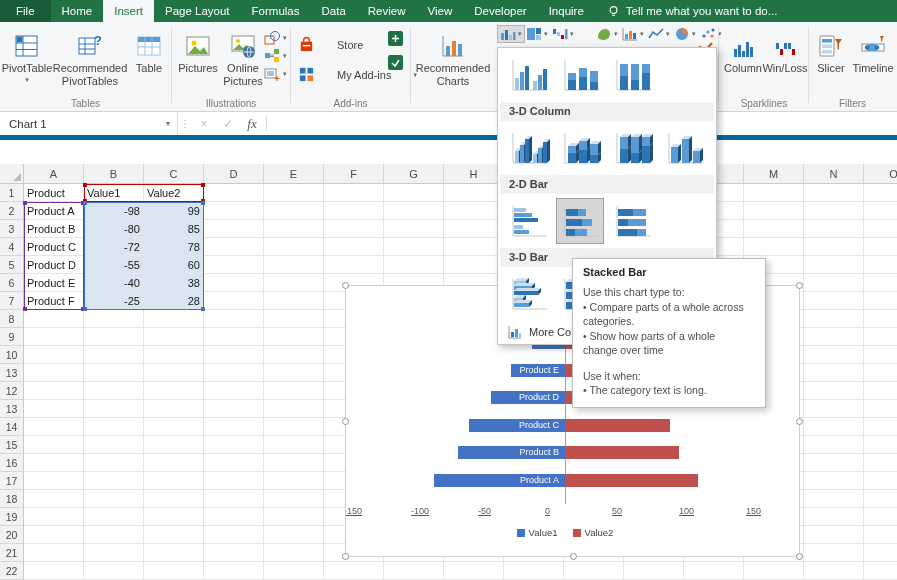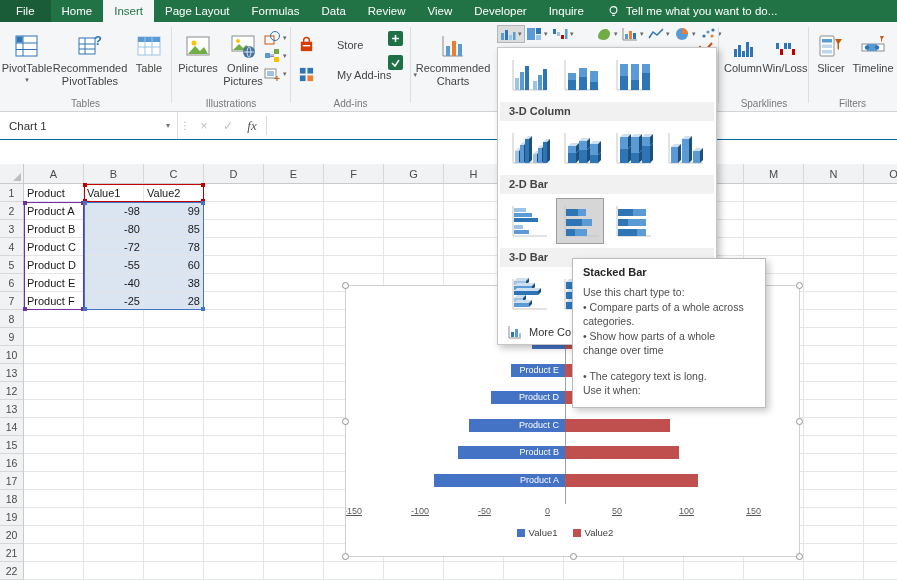--- a/index.html
+++ b/index.html
@@ -18,21 +18,21 @@
   .bigbtn .bicon{height:32px;display:flex;align-items:flex-end;justify-content:center;margin-top:3px;}
   .bigbtn .blabel{line-height:12.5px;margin-top:3px;}
   .bigbtn .bcaret{font-size:7px;color:#666;line-height:8px;margin-top:1px;}
   .srow{position:absolute;display:flex;align-items:center;gap:22px;font-size:11px;color:#444;}
   .smallcol{position:absolute;display:flex;align-items:center;gap:3px;}
   .caret7{font-size:7px;color:#666;}
   .chartbtn{position:absolute;display:flex;align-items:center;gap:2px;padding:1px 2px;}
   .chartbtn.pressed{background:#dcdcdc;outline:1px solid #b5b5b5;}
   .badge{position:absolute;}
   
-  .frow{position:absolute;left:0;top:112px;width:100%;height:28px;background:#fff;display:flex;align-items:stretch;border-bottom:1px solid #0369a1;font-size:11.5px;color:#333;box-sizing:border-box;}
+  .frow{position:absolute;left:0;top:112px;width:100%;height:28px;background:#fff;display:flex;align-items:stretch;border-bottom:5px solid #0369a1;font-size:11.5px;color:#333;box-sizing:border-box;}
   .namebox{width:150px;display:flex;align-items:center;padding-left:9px;}
   .nb-caret{width:18px;display:flex;align-items:center;justify-content:center;color:#777;font-size:8px;border-right:1px solid #dcdcdc;}
   .splitter{width:14px;display:flex;align-items:center;justify-content:center;color:#b0b0b0;font-size:10px;}
   .fbtn{width:24px;display:flex;align-items:center;justify-content:center;font-size:12px;}
   .fbtn.dim{color:#c0c0c0;}
   .fbtn.fx{color:#555;font-style:italic;font-family:"Liberation Serif",serif;font-size:13px;}
   .fdiv{width:1px;background:#dcdcdc;margin:4px 2px;}
   .finput{flex:1;}
   .blankband{position:absolute;left:0;top:140px;width:100%;height:24px;background:#fff;}
   
@@ -1108,17 +1108,17 @@
   </div>
 
   <div class="tooltip">
     <div class="tt-title">Stacked Bar</div>
     <div class="tt-line">Use this chart type to:</div>
     <div class="tt-line">• Compare parts of a whole across</div>
     <div class="tt-line">categories.</div>
     <div class="tt-line">• Show how parts of a whole</div>
     <div class="tt-line">change over time</div>
     <div class="tt-line tt-blank"></div>
+    <div class="tt-line">Use it when:</div>
     <div class="tt-line">• The category text is long.</div>
-    <div class="tt-line">Use it when:</div>
   </div>
 
 </div>
 
 </body></html>

